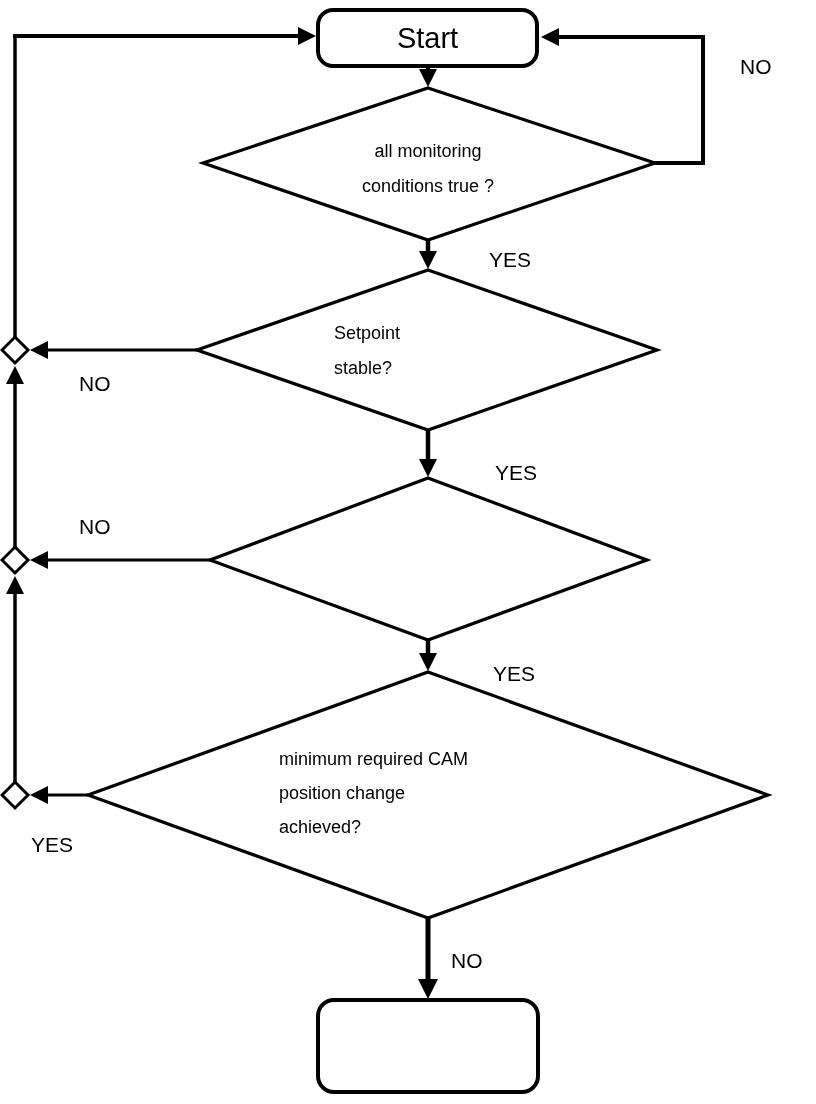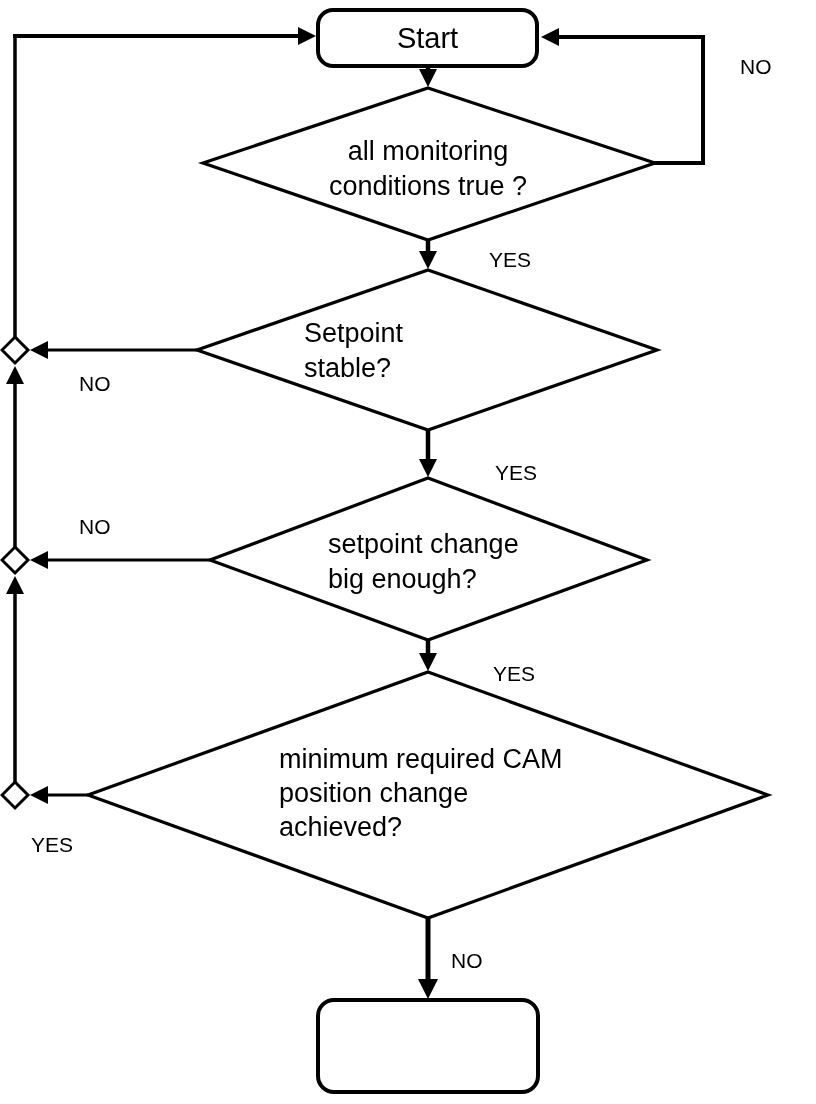--- a/index.html
+++ b/index.html
@@ -20,21 +20,21 @@
   #flow-svg {
     position: absolute;
     left: 0;
     top: 0;
   }
   .lbl {
     position: absolute;
     color: #000000;
     white-space: pre-line;
     line-height: 35px;
-    font-size: 27px;
+    font-size: 18px;
   }
   .node-label-center {
     display: flex;
     align-items: center;
     justify-content: center;
     text-align: center;
   }
   .start-label {
     font-size: 29px;
   }
@@ -119,25 +119,23 @@
       <polygon points="15,547 28,560 15,573 2,560" stroke-width="3"></polygon>
       <polygon points="15,782 28,795 15,808 2,795" stroke-width="3"></polygon>
     </g>
   </svg>
 
   <div class="lbl node-label-center start-label" style="left:318px; top:10px; width:219px; height:56px;">Start</div>
 
   <div class="lbl d1-label" style="left:246px; top:134px;">all monitoring
 conditions true ?</div>
 
-  <div class="lbl" style="left:304px; top:316px;">Setpoint
+  <div class="lbl" style="left:334px; top:316px;">Setpoint
 stable?</div>
 
-  <div class="lbl" style="left:328px; top:527px;">setpoint change
-big enough?</div>
 
   <div class="lbl" style="left:267px; top:742px; line-height:34px;margin-left:12px;">minimum required CAM
 position change
 achieved?</div>
 
 
   <div class="lbl edge-label" style="left:740px; top:53px;">NO</div>
 
   <div class="lbl edge-label" style="left:489px; top:246px;">YES</div>
 

